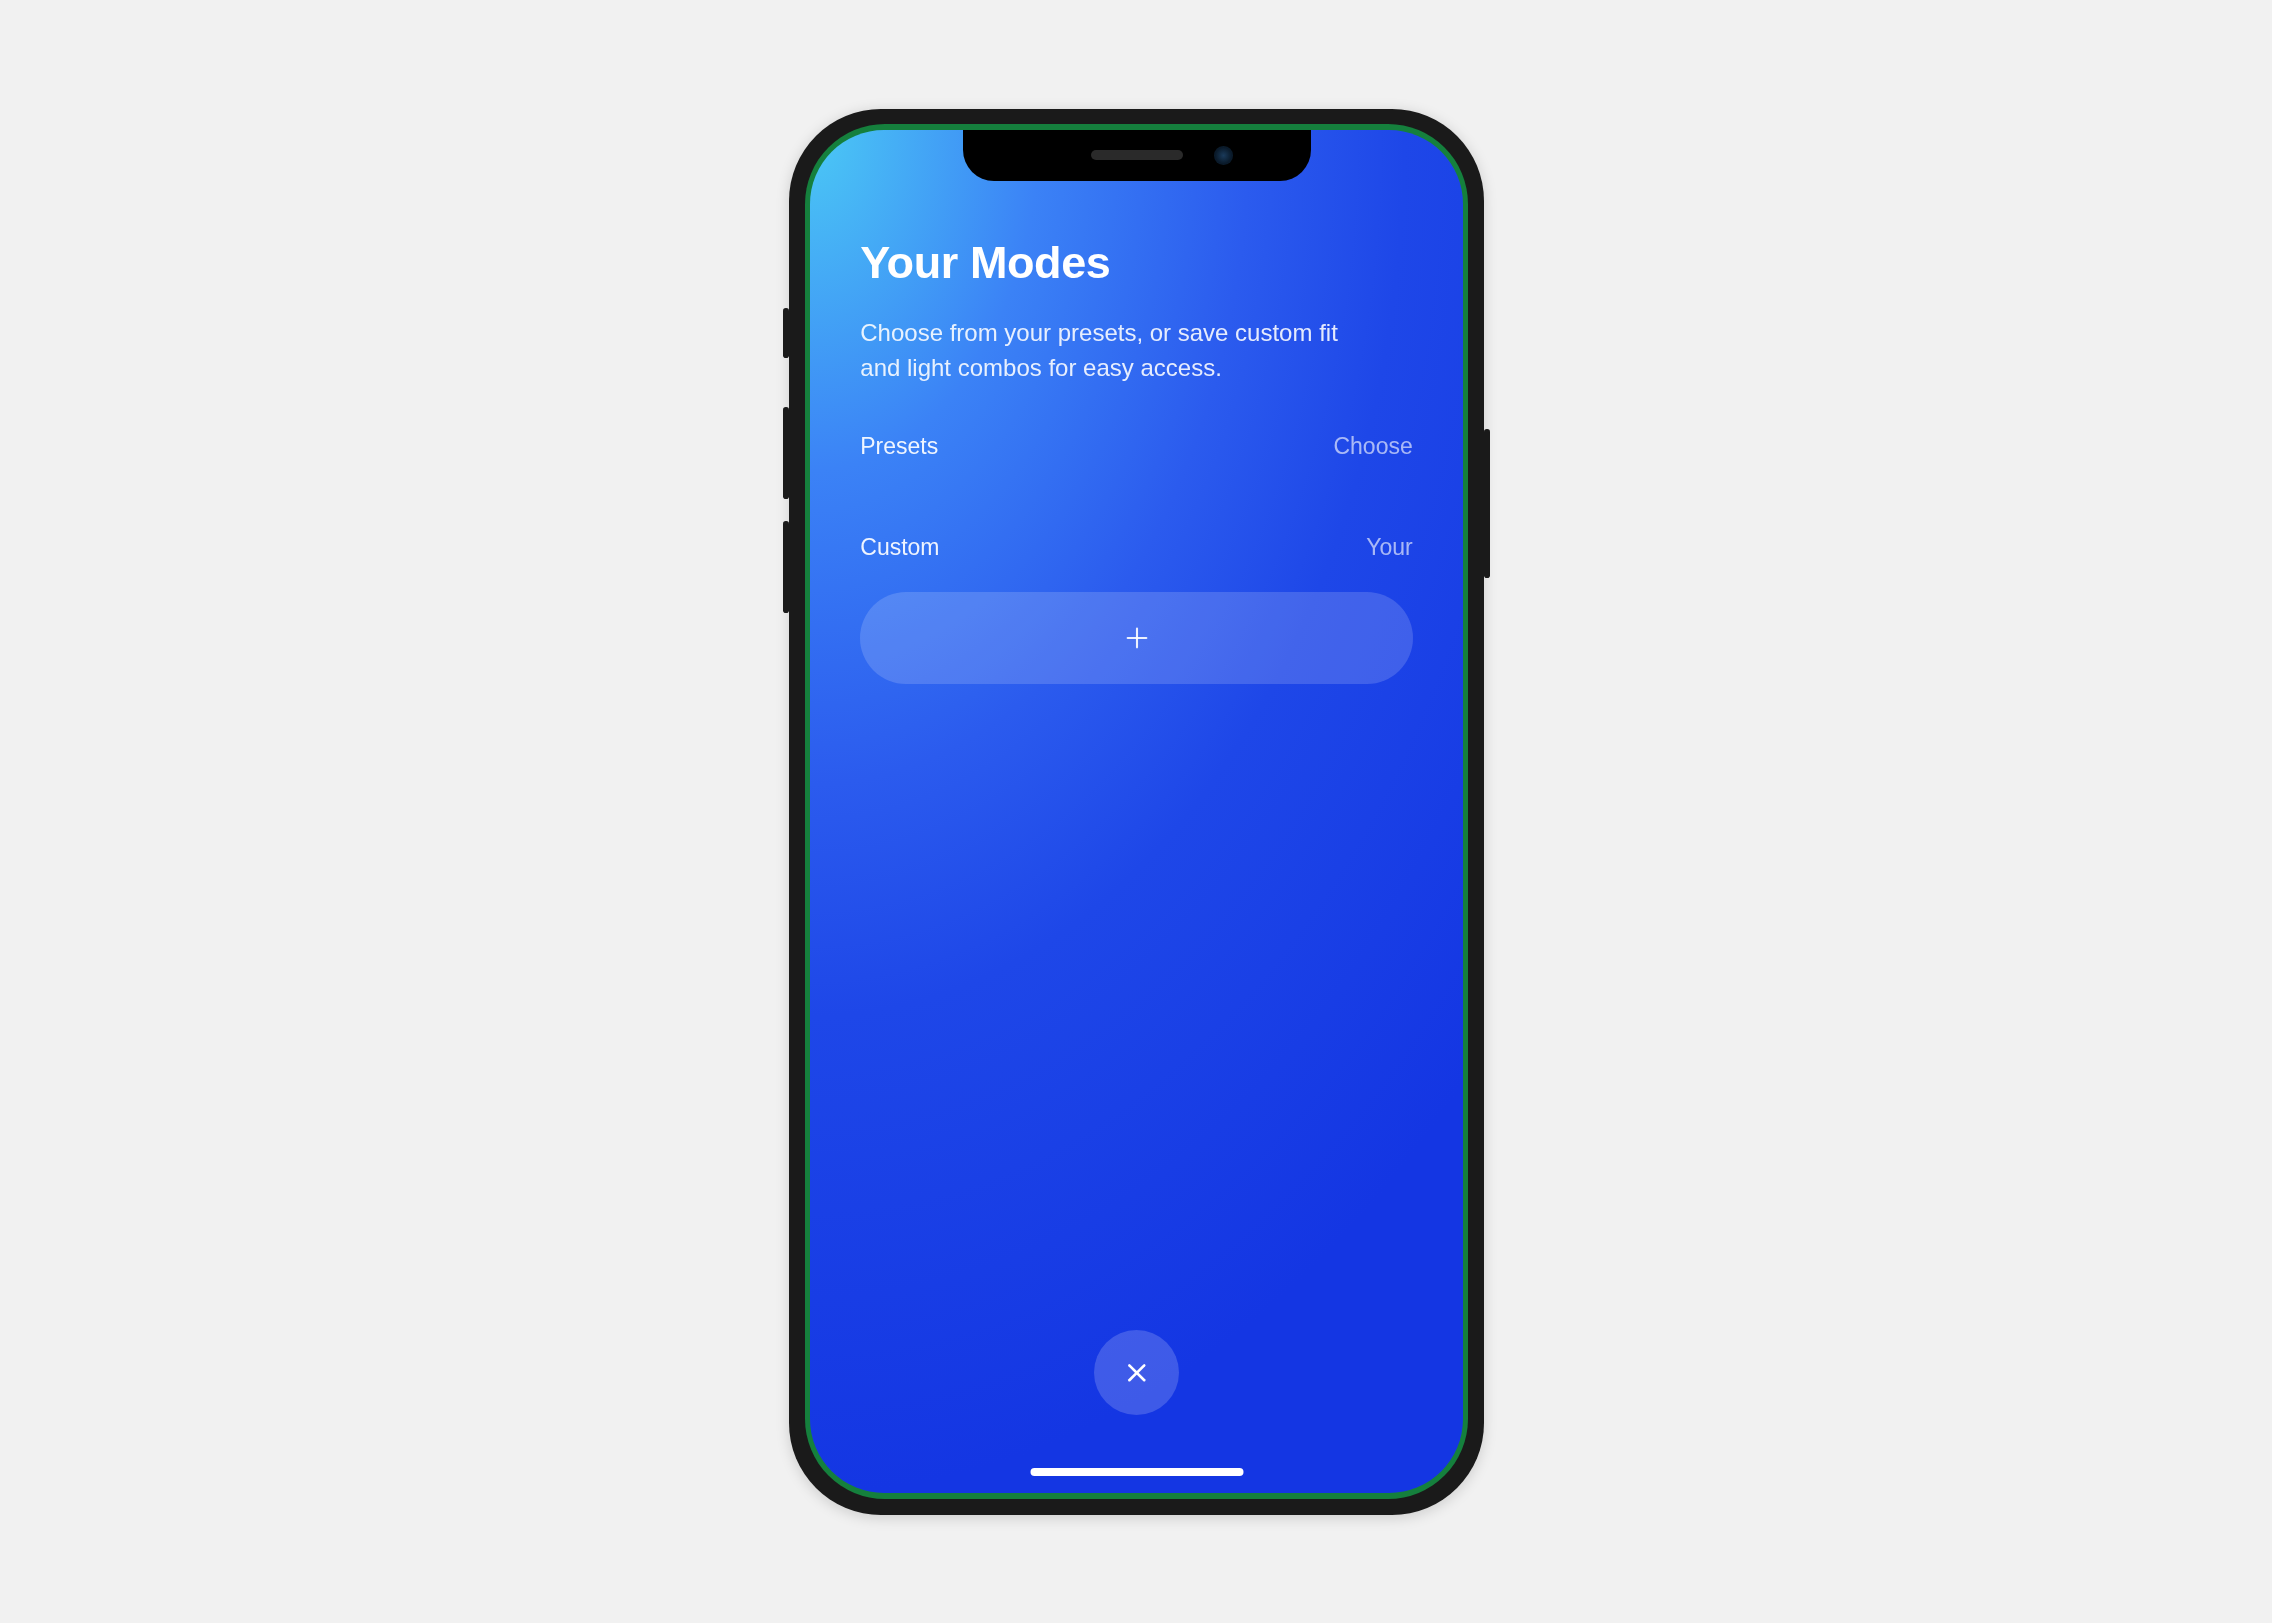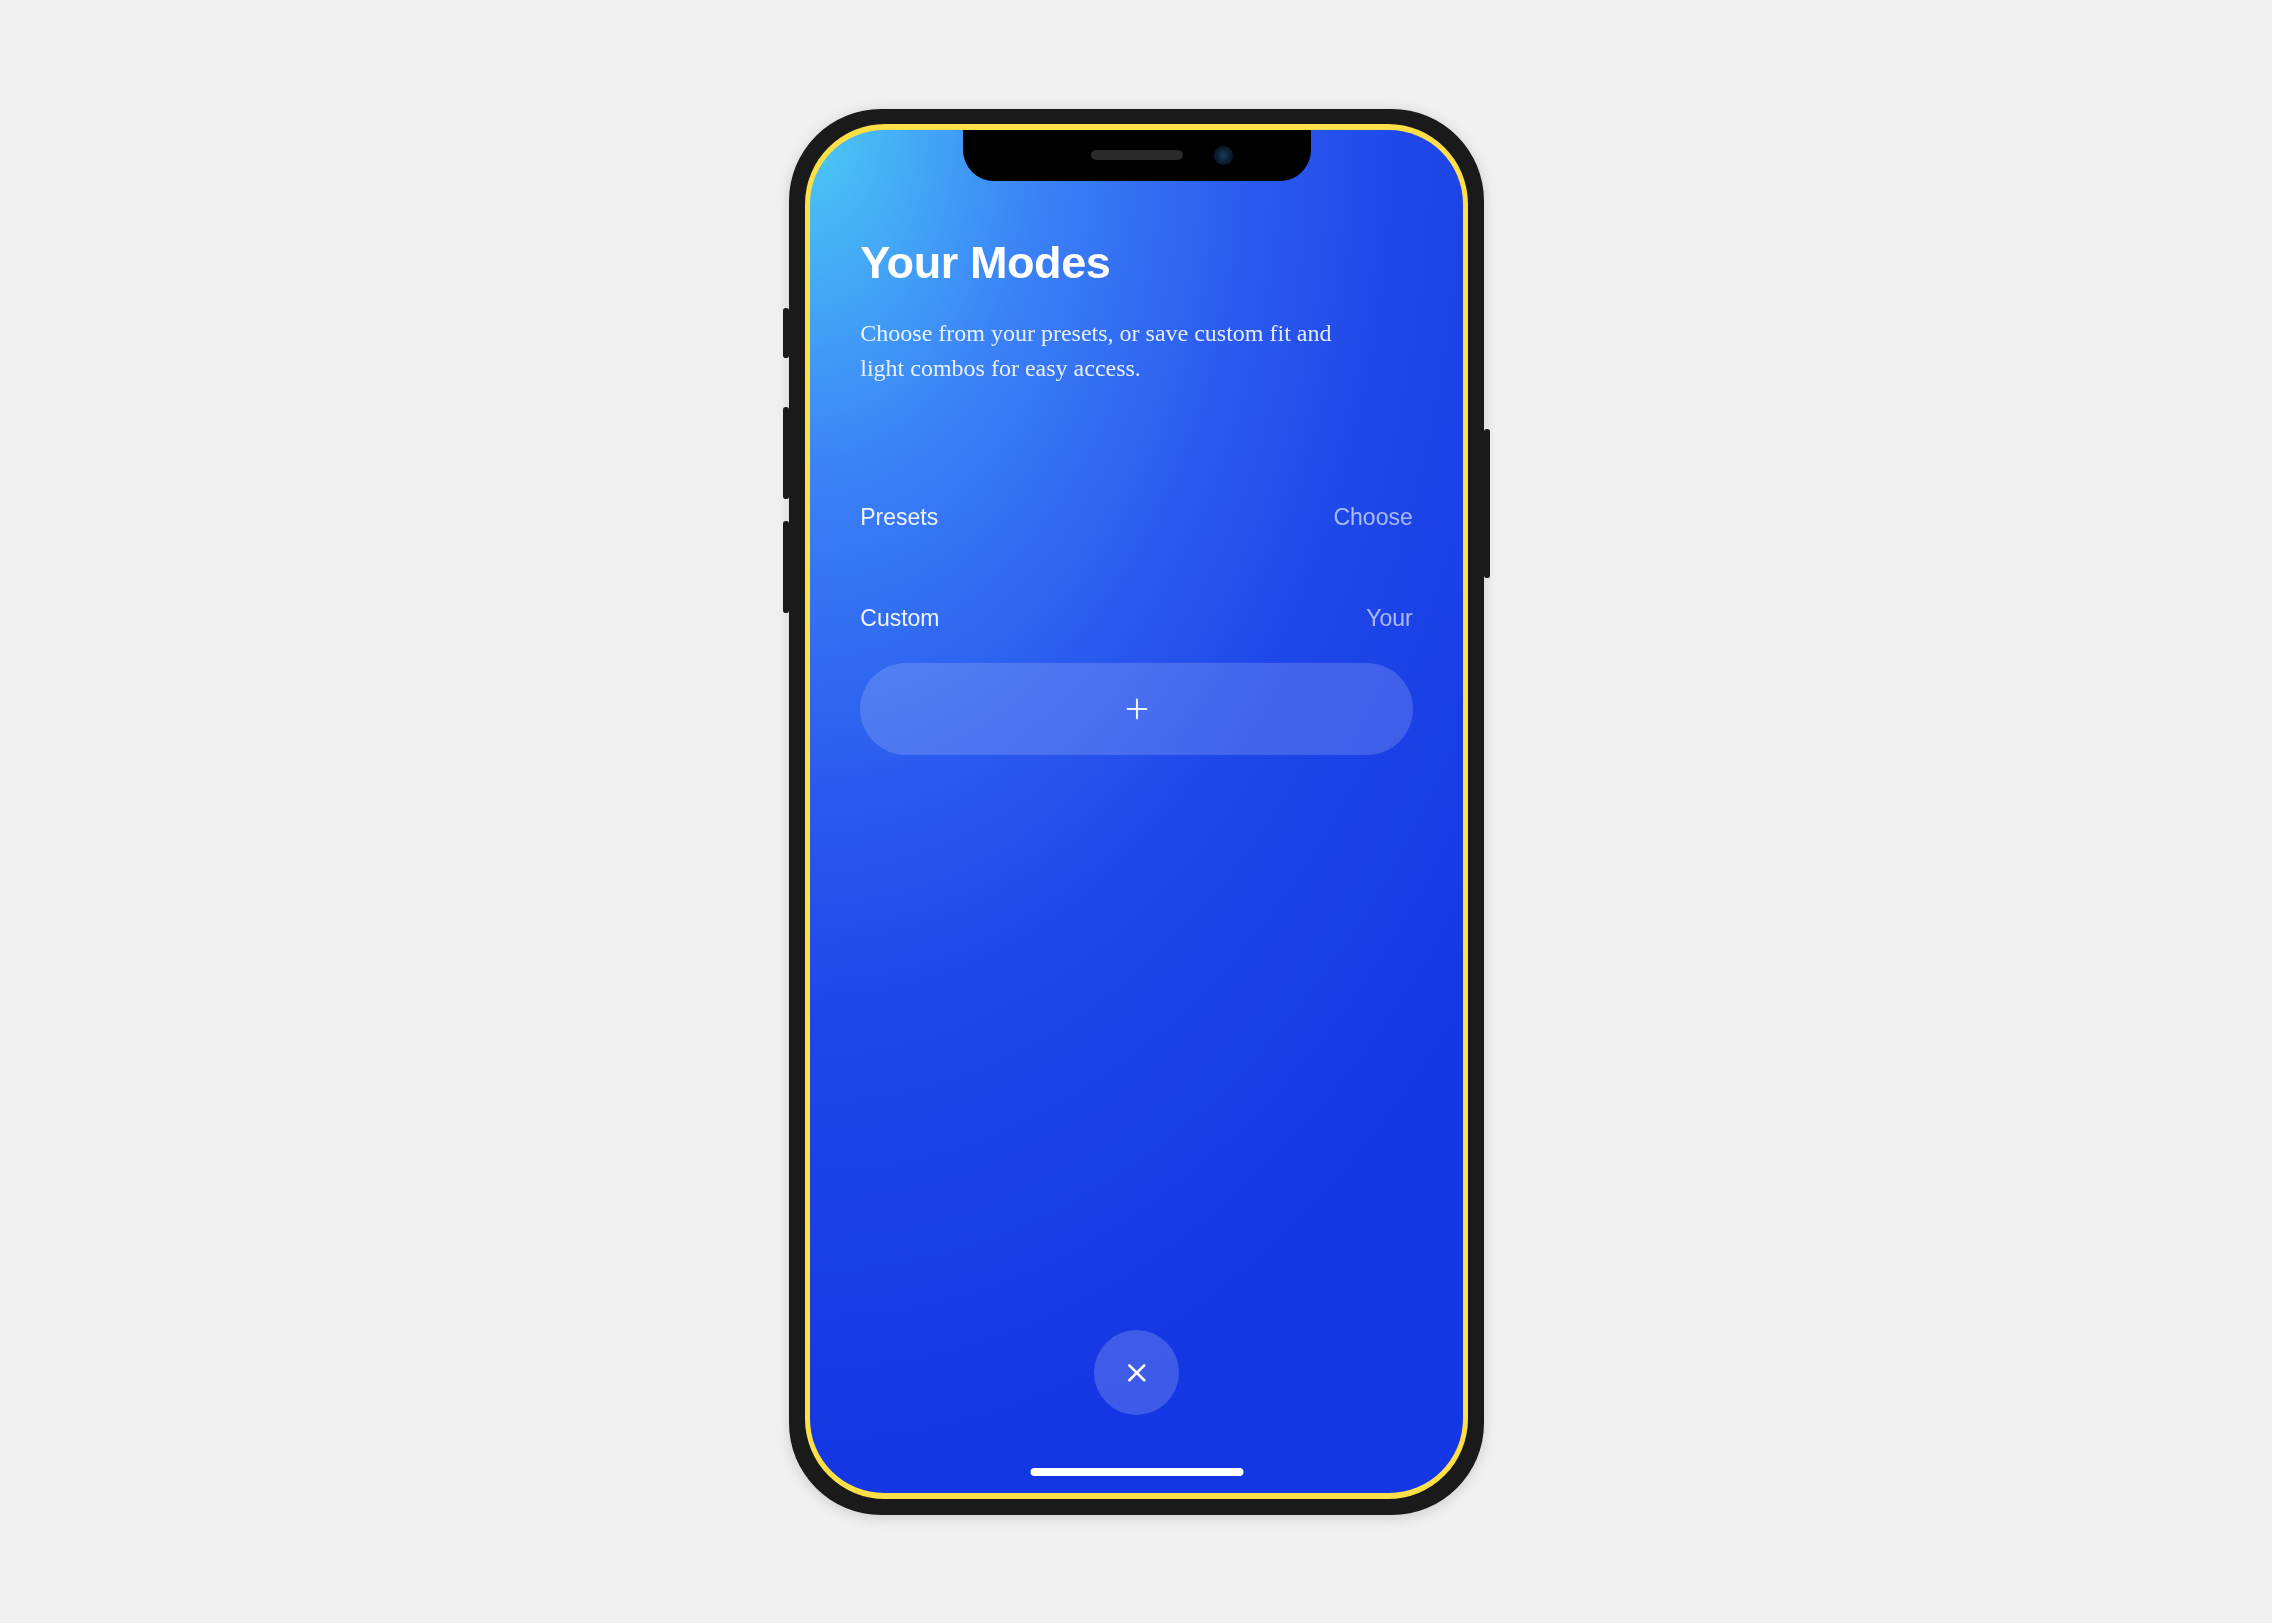--- a/index.html
+++ b/index.html
@@ -24,21 +24,21 @@
       background: #1a1a1a;
       border-radius: 92px;
       padding: 15.6px;
       position: relative;
       box-shadow: 0 2.8px 14px rgba(0,0,0,0.15);
     }
 
     .phone-inner-frame {
       width: 100%;
       height: 100%;
-      background: #fde047;
+      background: #15803d;
       border-radius: 80px;
       padding: 5.7px;
       position: relative;
     }
 
     
     .side-button {
       position: absolute;
       background: #1a1a1a;
       border-radius: 2.8px;
@@ -123,23 +123,22 @@
       font-weight: 600;
       letter-spacing: -0.4px;
       margin-bottom: 27px;
     }
 
     .page-subtitle {
       font-size: 24px;
       font-weight: 400;
       line-height: 1.45;
       color: rgba(255,255,255,0.88);
-      margin-bottom: 119px;
+      margin-bottom: 48px;
       max-width: 483px;
-      font-family: Liberation Serif, serif;
     }
 
     .section-header {
       display: flex;
       justify-content: space-between;
       align-items: center;
       margin-bottom: 31px;
       text-align: center;
     }
 

